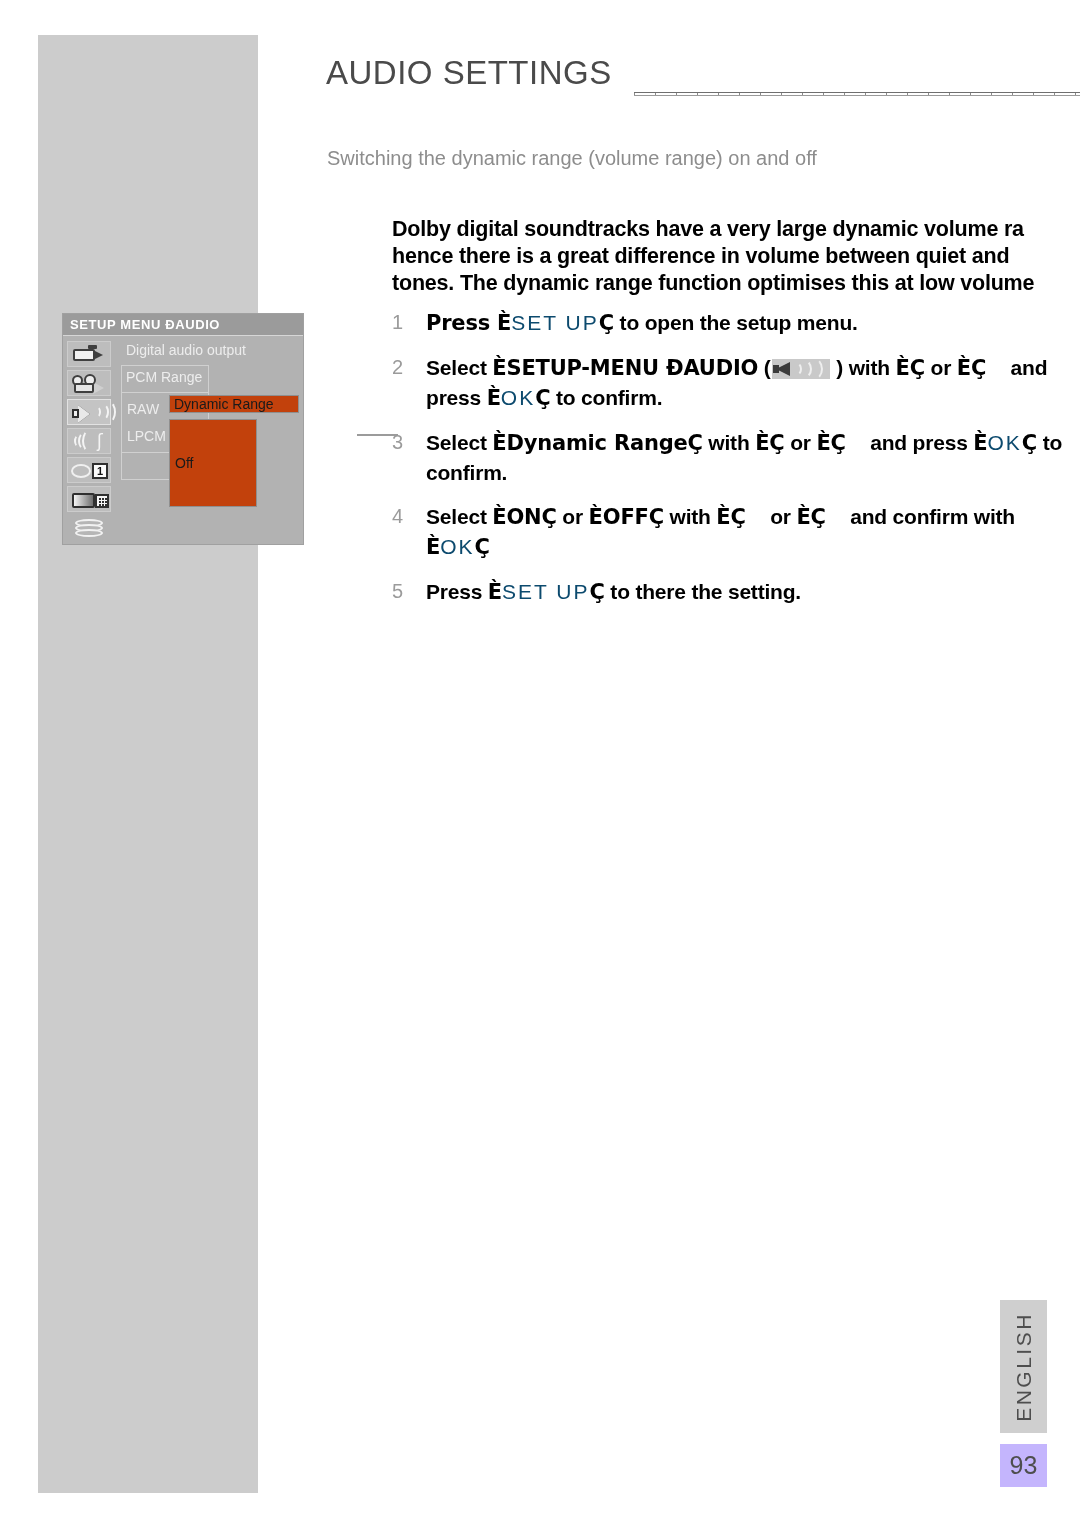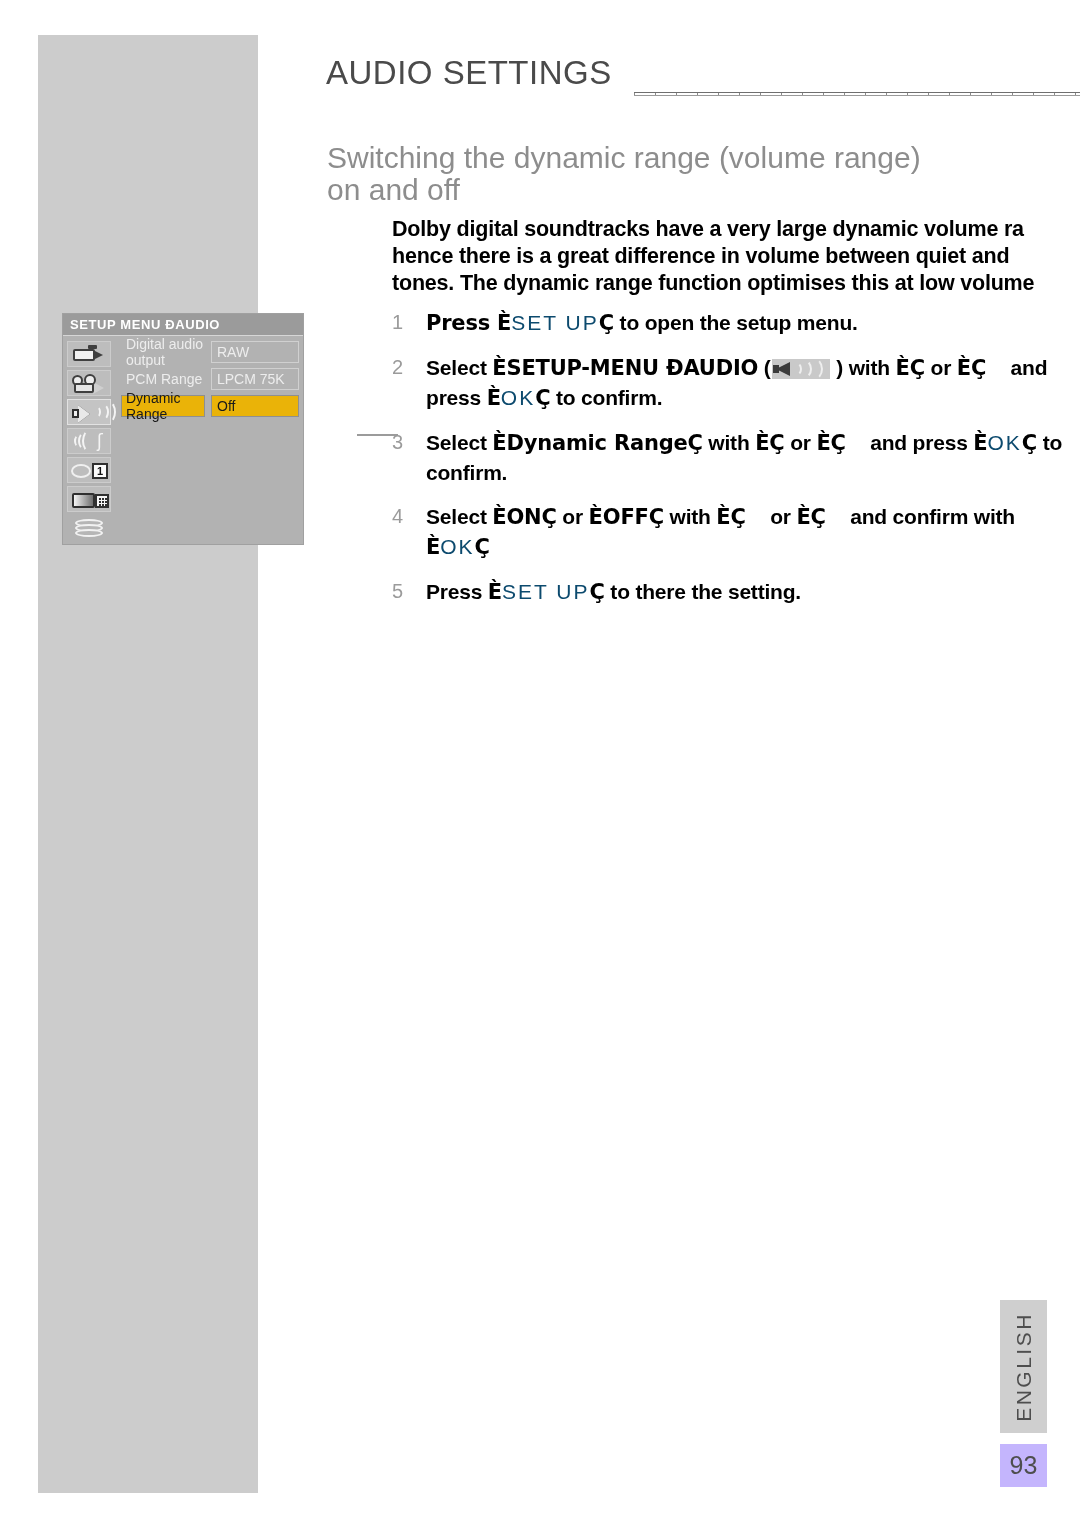--- a/index.html
+++ b/index.html
@@ -51,21 +51,21 @@
     border-bottom: 1px solid #9a9a9a;
     box-sizing: border-box;
   }
 
   
   .subheading {
     position: absolute;
     left: 327px;
     top: 142px;
     width: 600px;
-    font-size: 30px;
+    font-size: 20px;
     line-height: 32px;
     color: #8d8d8d;
     font-weight: 400;
   }
 
   
   .intro {
     position: absolute;
     left: 392px;
     top: 216px;
@@ -248,21 +248,21 @@
   .ic-discs .d2{ top:8px; }
   .ic-discs .d3{ top:13px; }
 
   .osd-rows {
     flex: 1 1 auto;
     padding-left: 8px;
     display: flex;
     flex-direction: column;
     gap: 5px;
   }
-  .osd-row { display: flex; gap: 6px; height: 22px; }
+  .osd-row { display: flex; gap: 6px; height: 22px; flex-direction: column; }
   .osd-label {
     flex: 1 1 auto;
     font-size: 14px;
     color: #ededed;
     display: flex;
     align-items: center;
     padding-left: 4px;
     border: 1px solid transparent;
     box-sizing: border-box;
   }
@@ -272,23 +272,24 @@
     font-size: 14px;
     color: #ededed;
     display: flex;
     align-items: center;
     padding-left: 5px;
     border: 1px solid #d0d0d0;
     box-sizing: border-box;
   }
   .osd-row.active .osd-label,
   .osd-row.active .osd-value {
-    background: #eab308;
+    background: #c2410c;
     color: #1a1a1a;
     border-color: #8f8f8f;
+    margin-left: 48px;
   }
 
   
   .connector {
     position: absolute;
     left: 357px;
     top: 434px;
     width: 41px;
     height: 2px;
     background: #9b9b9b;

